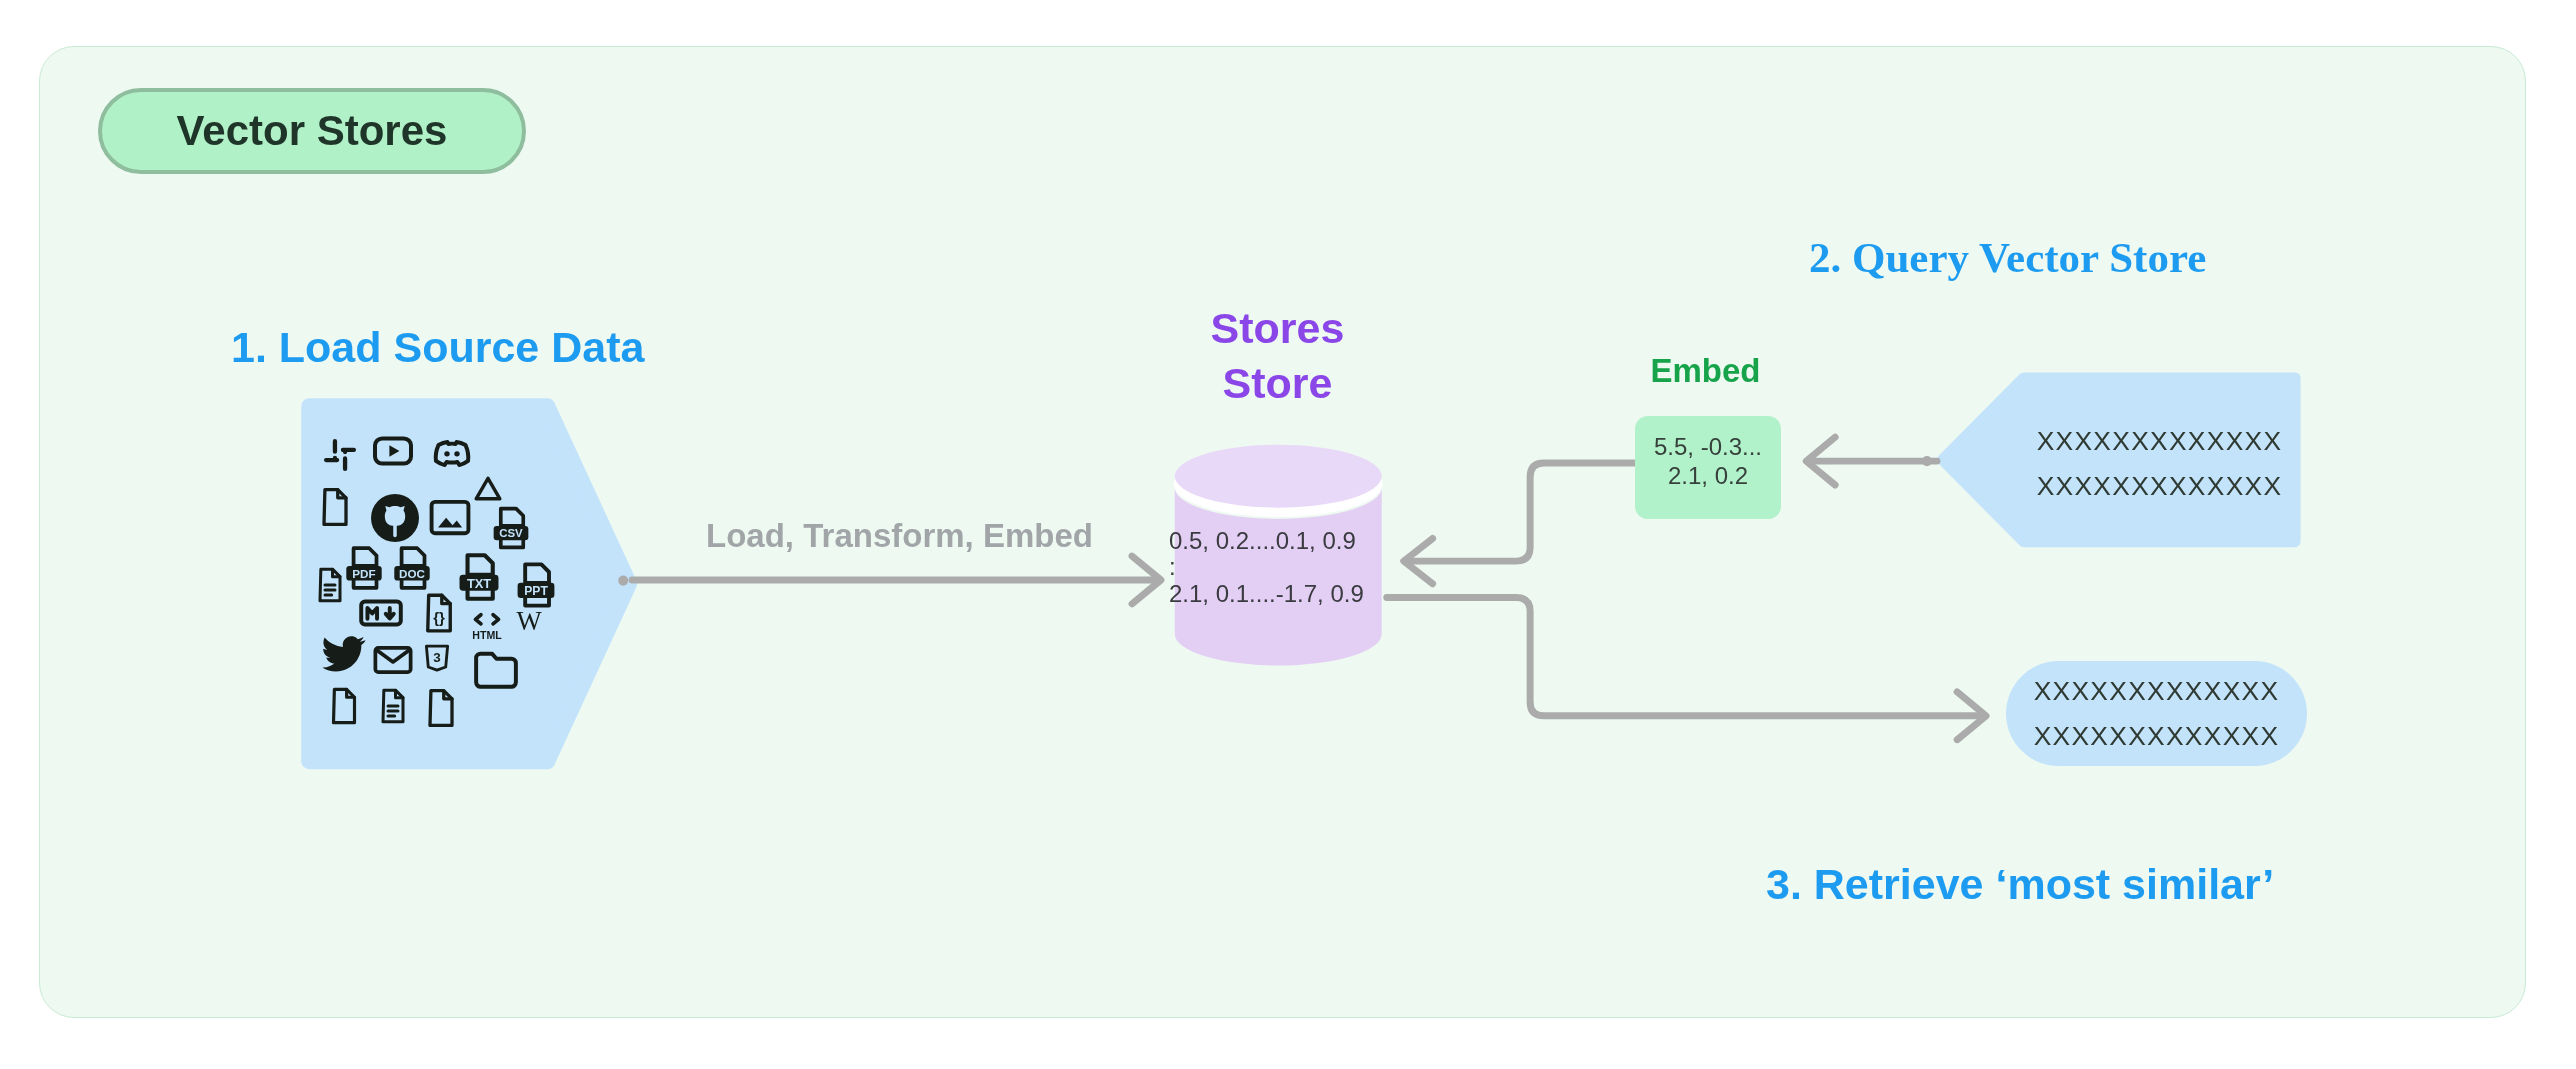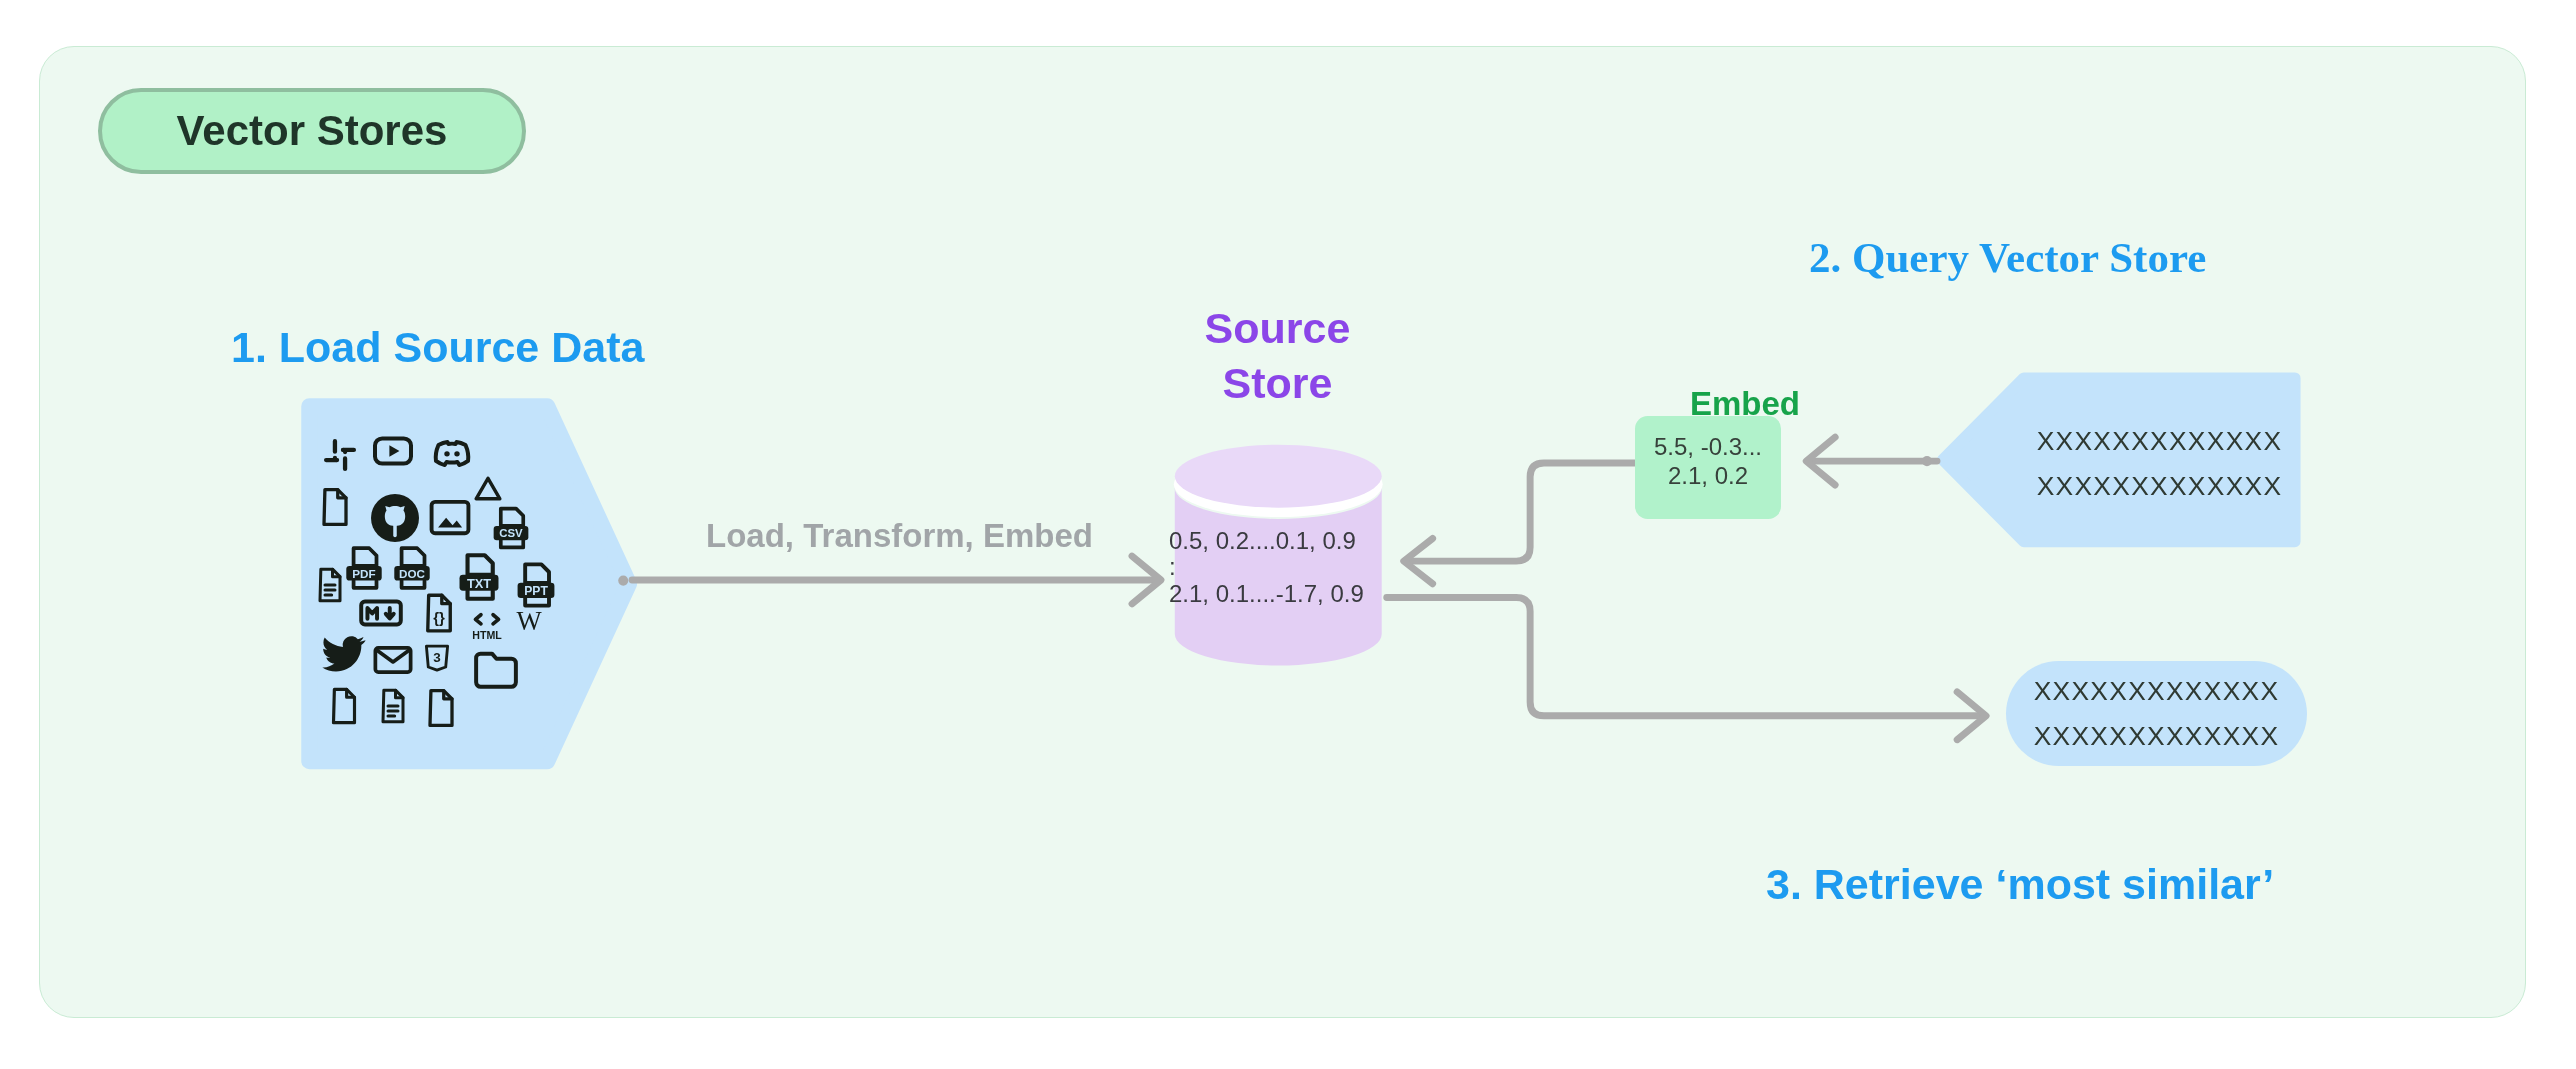--- a/index.html
+++ b/index.html
@@ -14,21 +14,21 @@
   .h{position:absolute;font-size:43px;font-weight:700;color:#1D9BF0;white-space:nowrap;}
   .h1{left:231px;top:323px;}
   .h2{left:1809px;top:233px;font-family:Liberation Serif, serif;}
   .h3{left:1766px;top:860px;}
   .vs-label{position:absolute;left:1089px;top:301px;width:377px;text-align:center;
             font-size:43px;line-height:55px;font-weight:700;color:#8B46E8;}
   .flow-label{position:absolute;left:648px;top:517px;width:503px;text-align:center;
               font-size:33px;font-weight:700;color:#A1A5A8;}
   .cyl-text{position:absolute;left:1169px;top:528px;width:220px;text-align:left;
             font-size:24px;line-height:26.4px;color:#3A3B40;}
-  .embed-label{position:absolute;left:1611px;top:385px;width:189px;text-align:right;
+  .embed-label{position:absolute;left:1611px;top:352px;width:189px;text-align:center;
                font-size:33px;font-weight:700;color:#17A34A;}
   .embed-box{position:absolute;left:1635px;top:416px;width:146px;height:103px;background:#B1F2CB;
              border-radius:12.6px;box-sizing:border-box;padding-top:16px;text-align:center;
              font-size:24px;line-height:29px;color:#37413B;}
   .query-text{position:absolute;left:2024px;top:419px;width:271px;text-align:center;
               font-size:26.4px;line-height:45px;color:#2F3A33;letter-spacing:1.3px;white-space:nowrap;}
   .pill{position:absolute;left:2006px;top:661px;width:301px;height:105px;background:#C3E3FB;
         border-radius:53px;box-sizing:border-box;padding-top:7.5px;text-align:center;
         font-size:26.4px;line-height:45px;color:#2F3A33;letter-spacing:1.3px;white-space:nowrap;}
   .icon{position:absolute;transform:translate(-50%,-50%);}
@@ -66,21 +66,21 @@
     </g>
   </svg>
 
   <div class="badge">Vector Stores</div>
 
   <div class="h h1">1. Load Source Data</div>
   <div class="h h2">2. Query Vector Store</div>
   <div class="h h3">3. Retrieve ‘most similar’</div>
 
   <div class="vs-label">
-    <div>Source</div>
+    <div>Stores</div>
     <div>Store</div>
   </div>
 
   <div class="flow-label">Load, Transform, Embed</div>
 
   <div class="cyl-text">
     <div>0.5, 0.2....0.1, 0.9</div>
     <div>:</div>
     <div>2.1, 0.1....-1.7, 0.9</div>
   </div>

